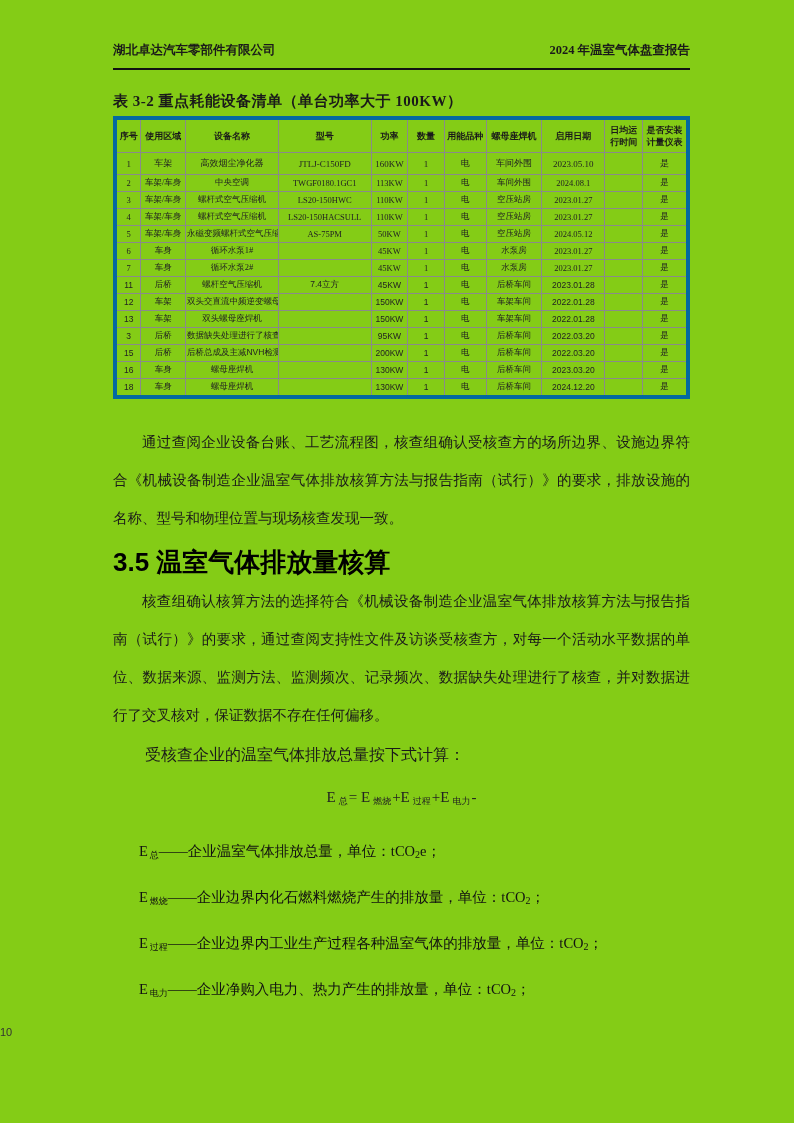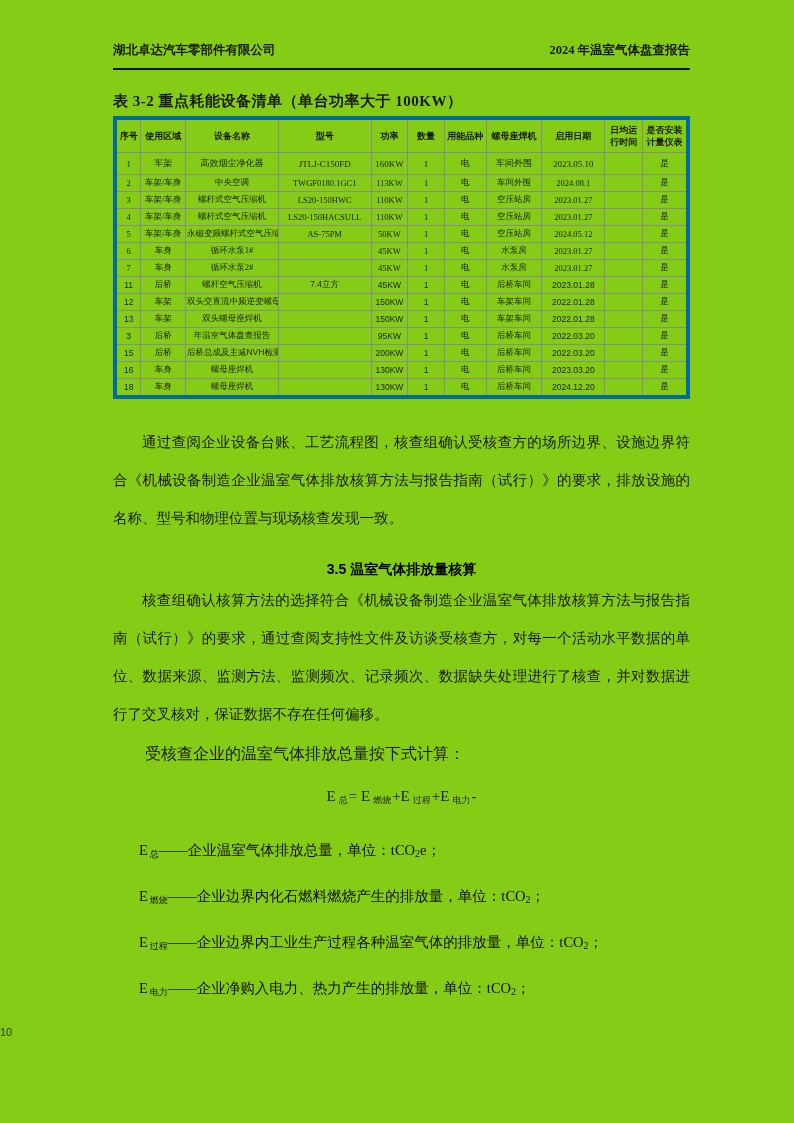--- a/index.html
+++ b/index.html
@@ -22,21 +22,21 @@
   table.equip th { font-family: "Liberation Sans", "DejaVu Sans", sans-serif; font-weight: bold;
     font-size: 9px; padding: 4px 1px; line-height: 1.35; white-space: normal; }
   table.equip td { font-size: 8.5px; padding: 2px 1px; height: 16px; color: #222; }
   table.equip tr.first td { height: 22px; font-size: 9px; }
   table.equip tr.alt td { font-family: "Liberation Sans", "DejaVu Sans", sans-serif; }
 
   
   .para { font-size: 14.5px; line-height: 38px; text-align: justify; text-indent: 2em; margin-top: 24px; }
   .para.tight { margin-top: 2px; }
   .section-heading { font-family: "Liberation Sans", "DejaVu Sans", sans-serif; font-weight: bold;
-    font-size: 14px; color: #000; margin-top: 24px; text-align: center; }
+    font-size: 26px; color: #000; margin-top: 8px; }
 
   .single-line { font-size: 16px; line-height: 38px; text-indent: 2em; margin-top: 2px; }
 
   
   .formula { text-align: center; font-size: 15px; line-height: 38px; margin-top: 4px; color: #222; }
   .fsub { font-size: 9px; vertical-align: -2px; margin: 0 1px 0 3px; }
 
   
   .definition { font-size: 14.5px; line-height: 22px; margin-top: 20px; padding-left: 26px; color: #111; }
   .dsub { font-size: 9px; vertical-align: -2px; margin-left: 2px; }
@@ -214,21 +214,21 @@
           <td>1</td>
           <td>电</td>
           <td>车架车间</td>
           <td>2022.01.28</td>
           <td></td>
           <td>是</td>
         </tr>
         <tr class="alt">
           <td>3</td>
           <td>后桥</td>
-          <td>年温室气体盘查报告</td>
+          <td>数据缺失处理进行了核查</td>
           <td></td>
           <td>95KW</td>
           <td>1</td>
           <td>电</td>
           <td>后桥车间</td>
           <td>2022.03.20</td>
           <td></td>
           <td>是</td>
         </tr>
         <tr class="alt">

